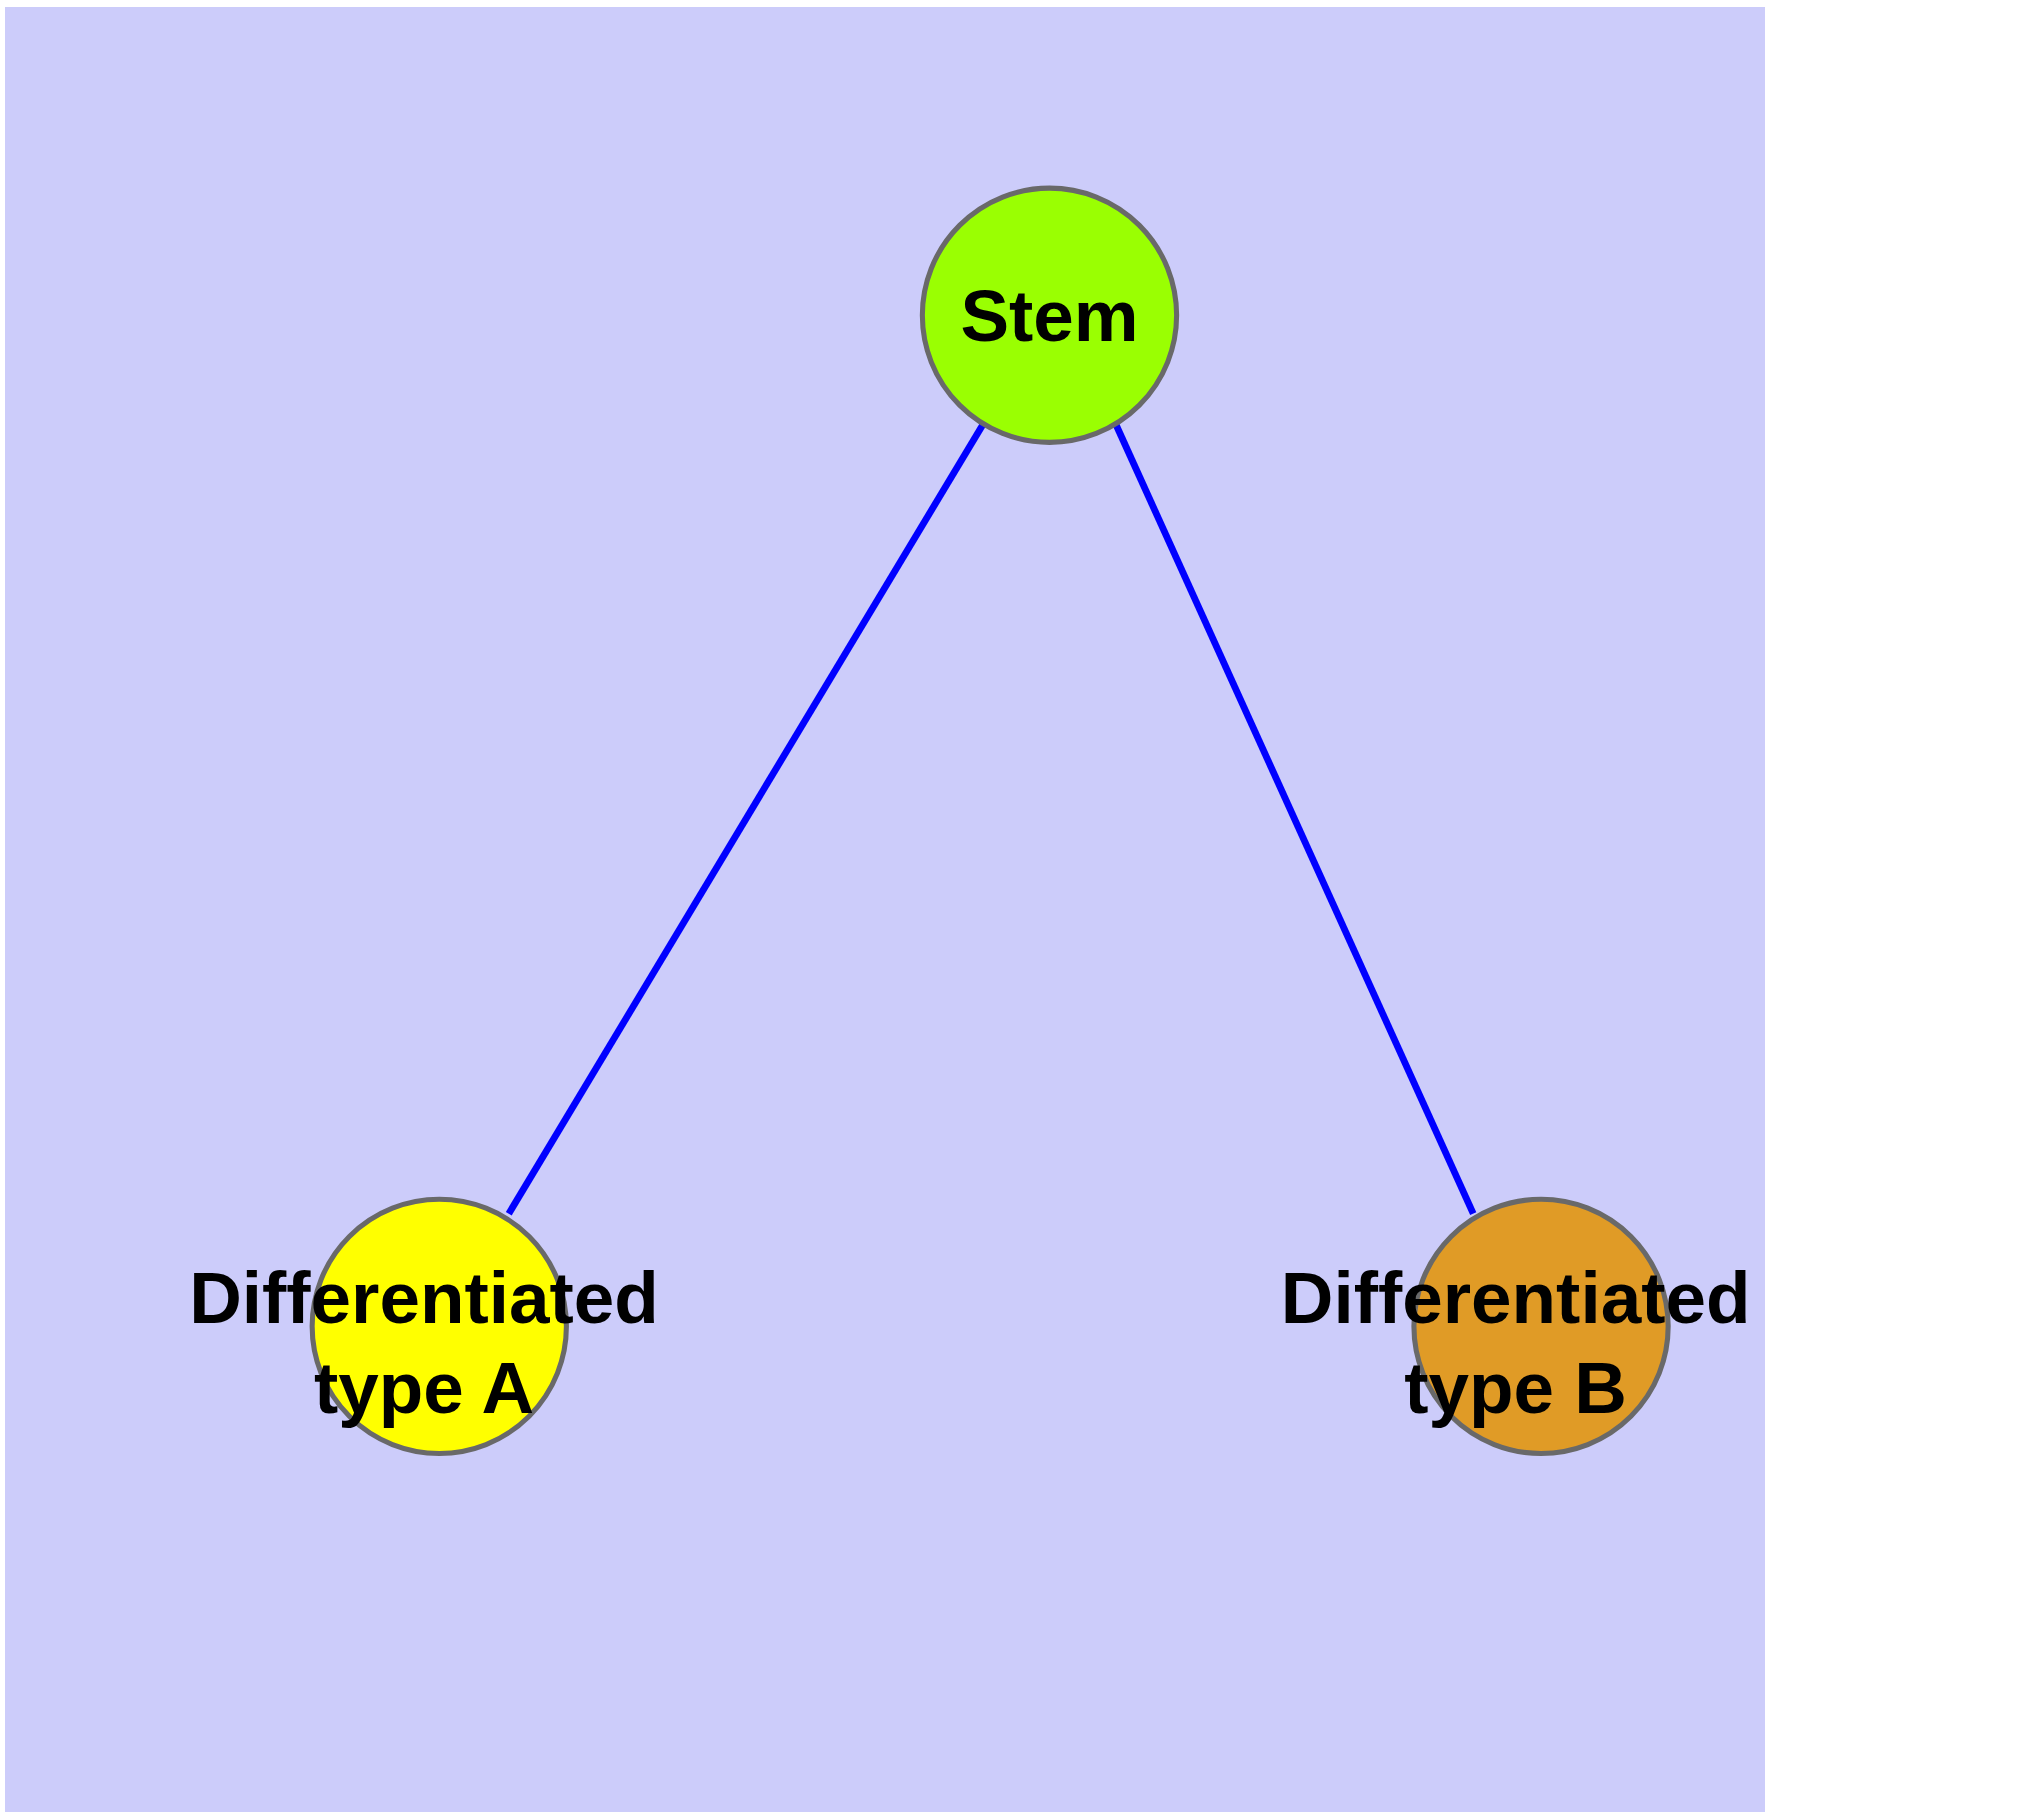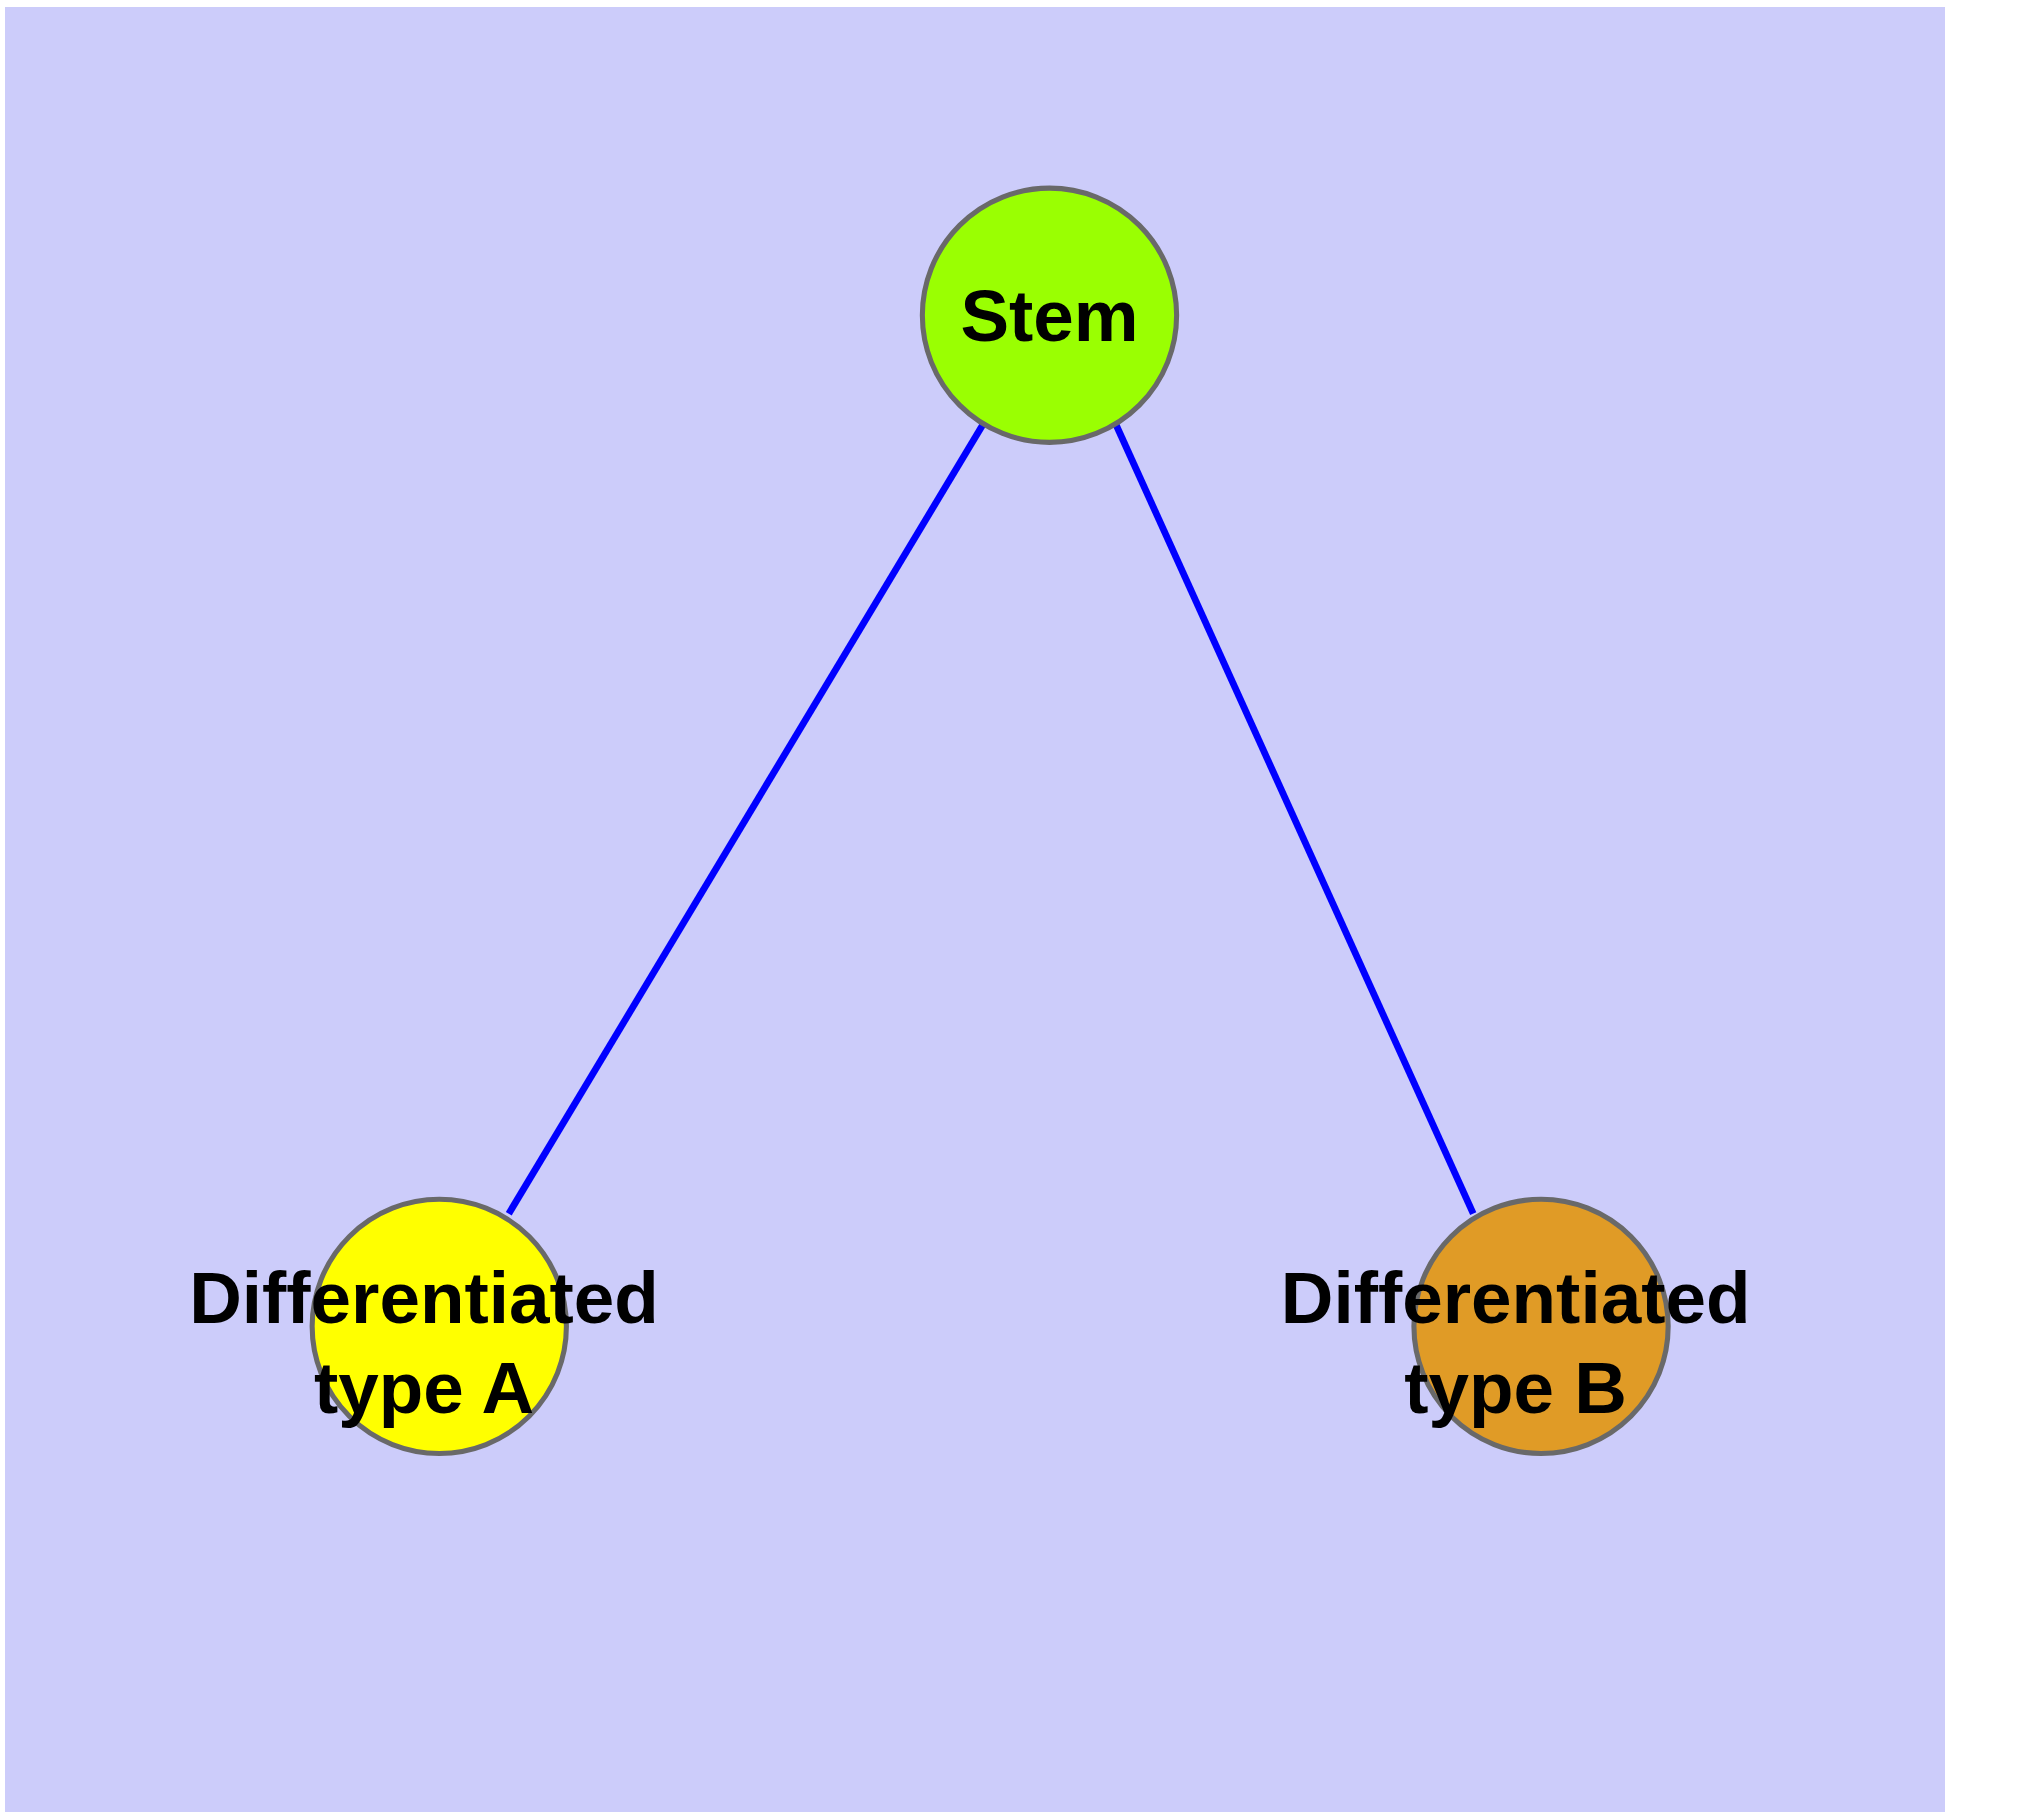--- a/index.html
+++ b/index.html
@@ -2,21 +2,21 @@
 <html style="font-size:13.6px"><head>
 <meta charset="utf-8">
 <style>
   html, body {
     margin: 0;
     padding: 0;
     background: #ffffff;
   }
   #stage {
     position: relative;
-    width: 1945px;
+    width: 1765px;
     height: 1812px;
     overflow: hidden;
     background: #ffffff;
     text-align: right;
   }
   #canvas-bg {
     position: absolute;
     left: 5.1px;
     top: 6.8px;
     width: 2015px;

